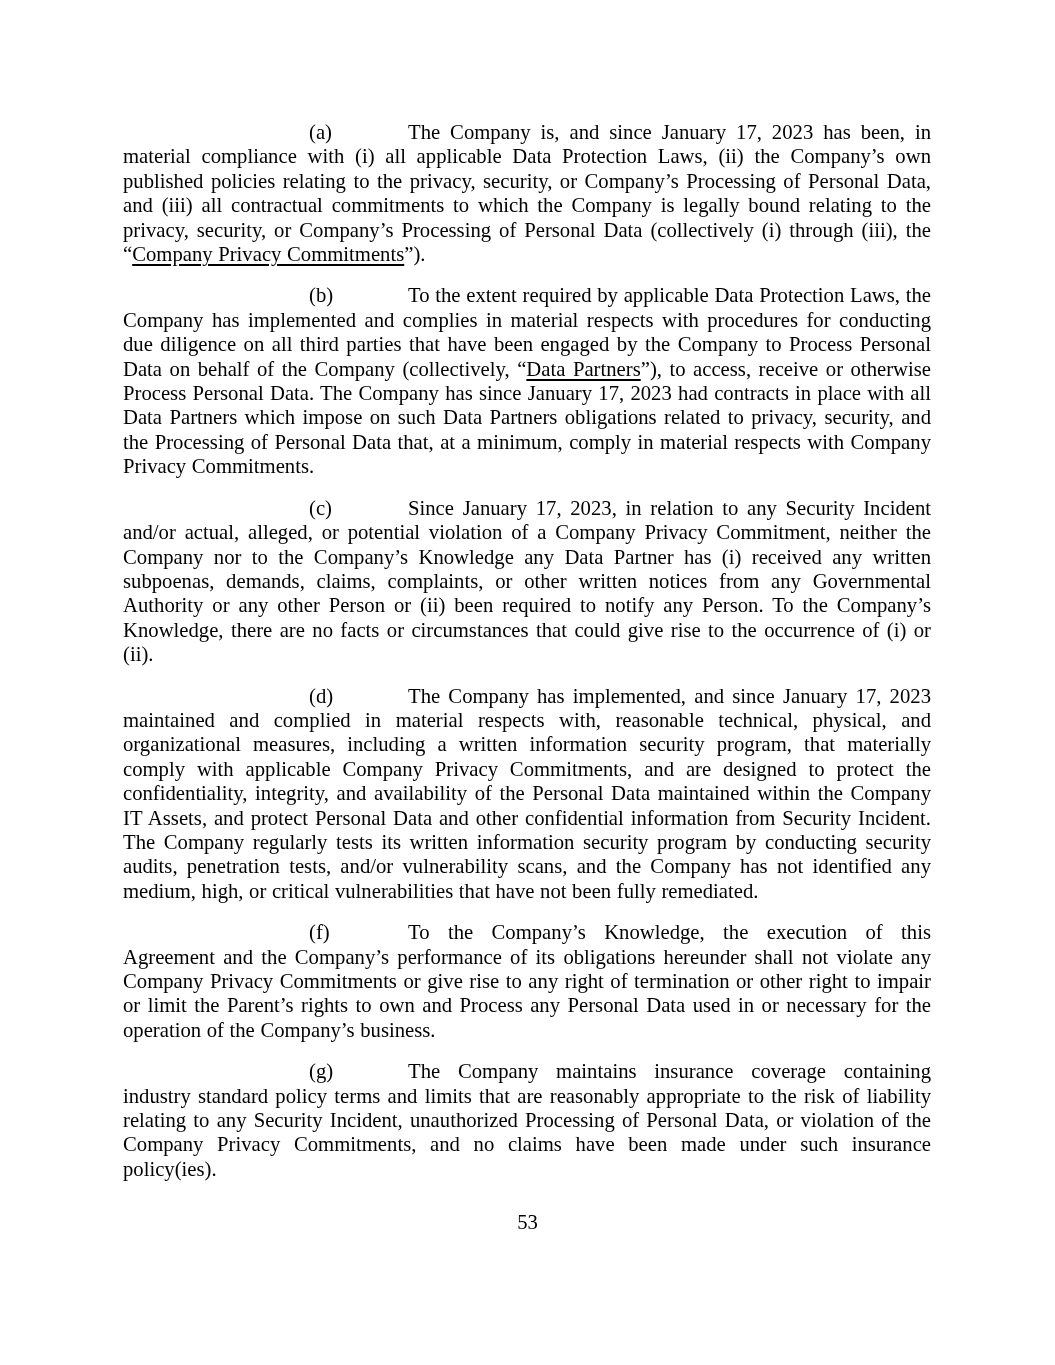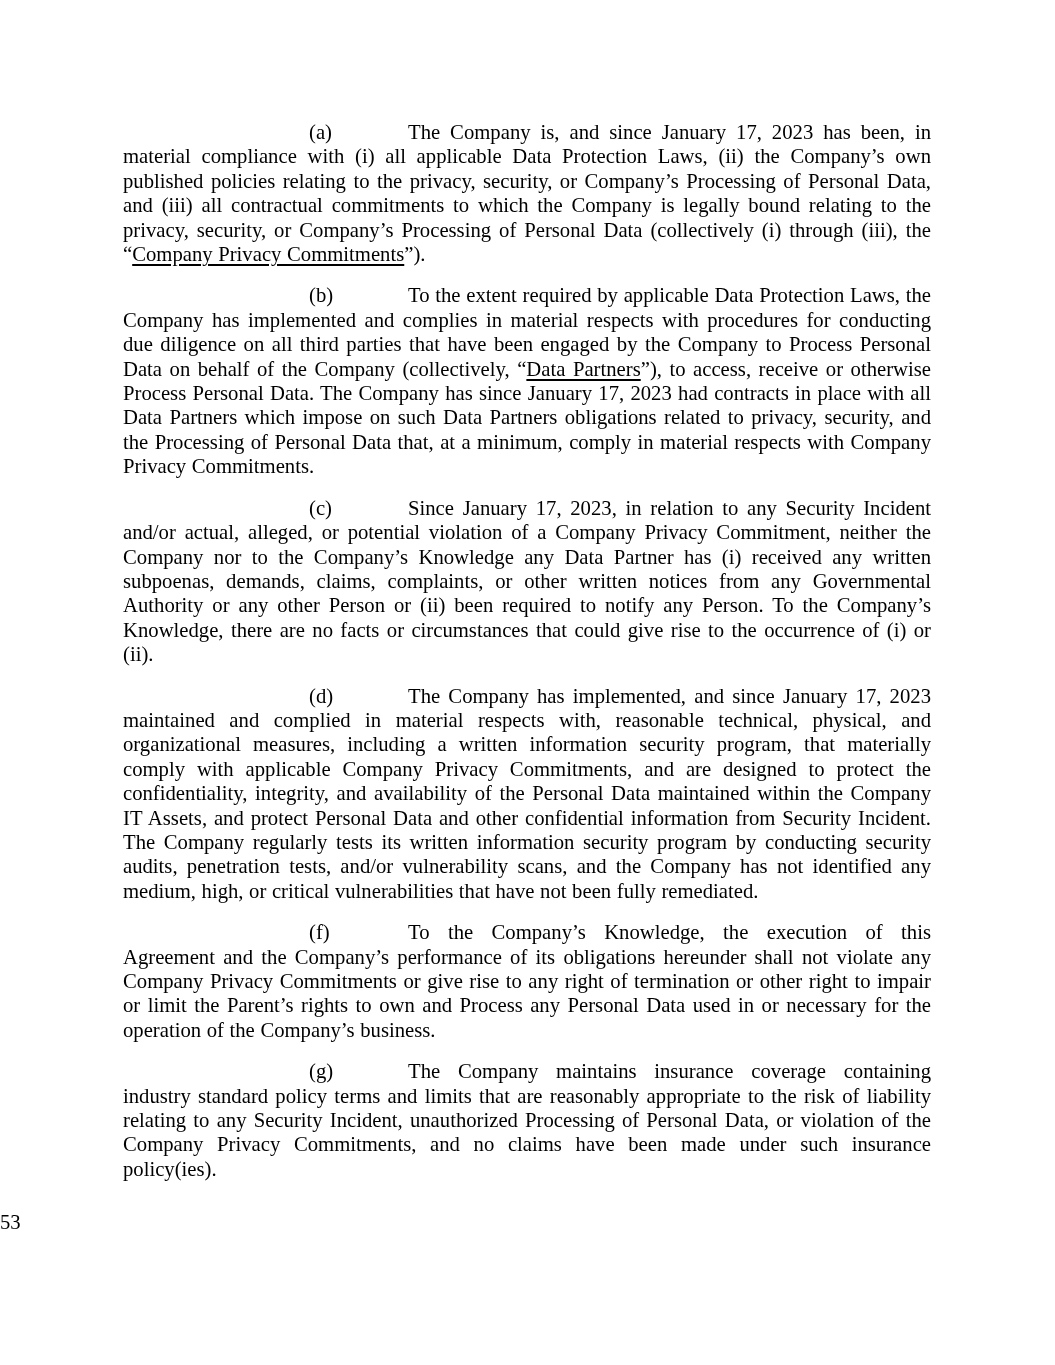--- a/index.html
+++ b/index.html
@@ -37,21 +37,21 @@
   }
   .seg.underline {
     text-decoration: underline;
     text-underline-offset: 3px;
   }
   .page-number {
     position: absolute;
     bottom: 58px;
     left: 0;
     width: 100%;
-    text-align: left;
+    text-align: center;
     font-size: 20.7px;
     line-height: 24.4px;
   }
 </style>
 </head>
 <body>
 
 <div class="page">
   <div class="content">
       <p class="para"><span class="plabel">(a)</span><span class="seg">The Company is, and since January 17, 2023 has been, in material compliance with (i) all applicable Data Protection Laws, (ii) the Company’s own published policies relating to the privacy, security, or Company’s Processing of Personal Data, and (iii) all contractual commitments to which the Company is legally bound relating to the privacy, security, or Company’s Processing of Personal Data (collectively (i) through (iii), the “</span><span class="seg underline">Company Privacy Commitments</span><span class="seg">”).</span></p>

